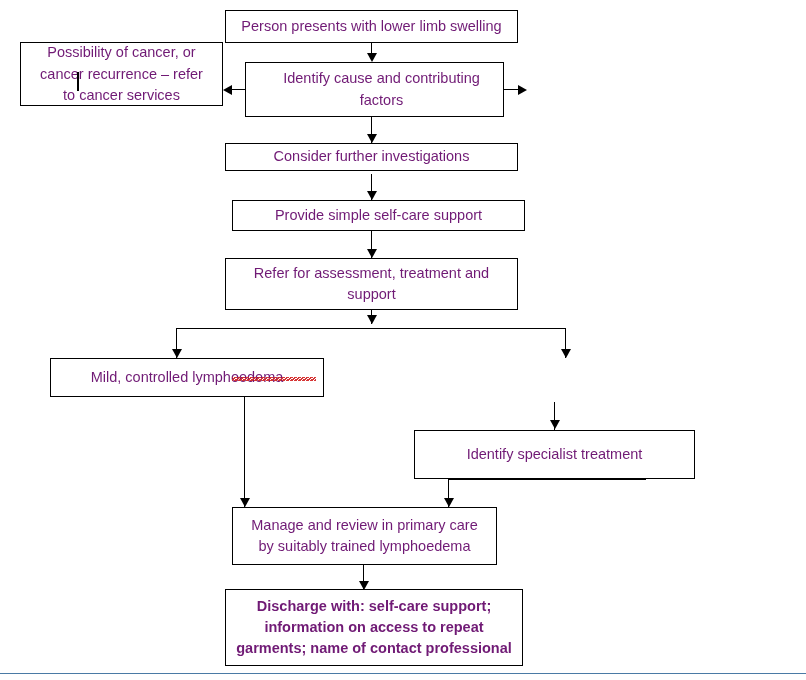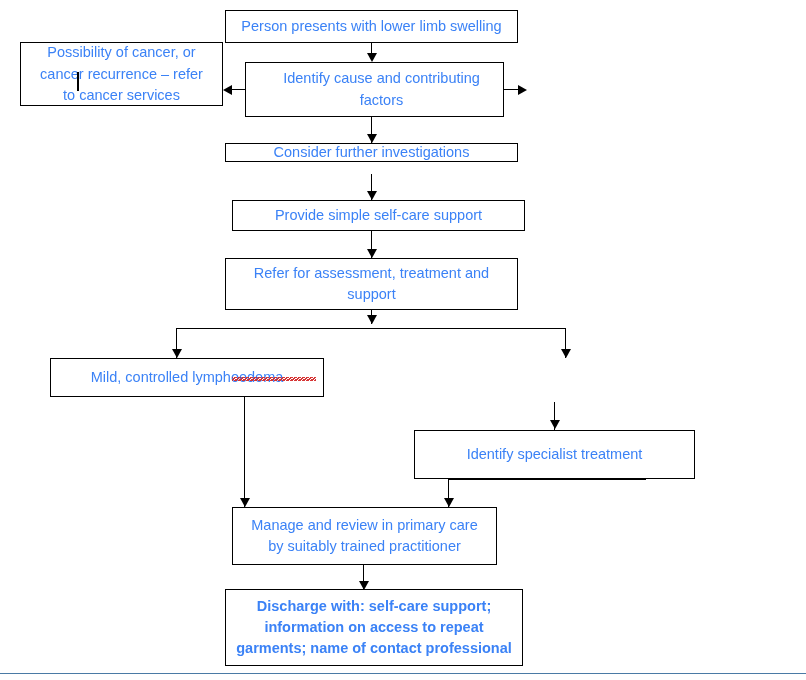--- a/index.html
+++ b/index.html
@@ -22,21 +22,21 @@
     position: absolute;
     box-sizing: border-box;
     border: 1px solid #000000;
     background: #ffffff;
     display: flex;
     align-items: center;
     justify-content: flex-end;
     text-align: center;
     font-size: 14.5px;
     line-height: 1.45;
-    color: #3b82f6;
+    color: #701a75;
     padding: 2px 6px;
     z-index: 3;
   }
   .node .label {
     display: block;
     width: 100%;
     white-space: pre-line;
   }
   
   .conn {
@@ -151,21 +151,21 @@
 factors</span>
   </div>
 
   <div class="node" style="left:20px; top:42px; width:203px; height:64px;">
     <span class="label">Possibility of cancer, or
 cancer recurrence – refer
 to cancer services</span>
   </div>
 
 
-  <div class="node" style="left:225px; top:143px; width:293px; height:19px;">
+  <div class="node" style="left:225px; top:143px; width:293px; height:28px;">
     <span class="label">Consider further investigations</span>
   </div>
 
   <div class="node" style="left:232px; top:200px; width:293px; height:31px;">
     <span class="label">Provide simple self-care support</span>
   </div>
 
   <div class="node" style="left:225px; top:258px; width:293px; height:52px;">
     <span class="label">Refer for assessment, treatment and
 support</span>
@@ -177,21 +177,21 @@
 
   <div class="squiggle" style="left:232px; top:377px; width:84px;"></div>
 
 
   <div class="node" style="left:414px; top:430px; width:281px; height:49px;">
     <span class="label">Identify specialist treatment</span>
   </div>
 
   <div class="node" style="left:232px; top:507px; width:265px; height:58px;">
     <span class="label">Manage and review in primary care
-by suitably trained practitioner</span>
+by suitably trained lymphoedema</span>
   </div>
 
   <div class="node" style="left:225px; top:589px; width:298px; height:77px;font-weight:bold;">
     <span class="label">Discharge with: self-care support;
 information on access to repeat
 garments; name of contact professional</span>
   </div>
 
   <div class="caret" style="left:77px; top:72px; height:19px;"></div>
 

